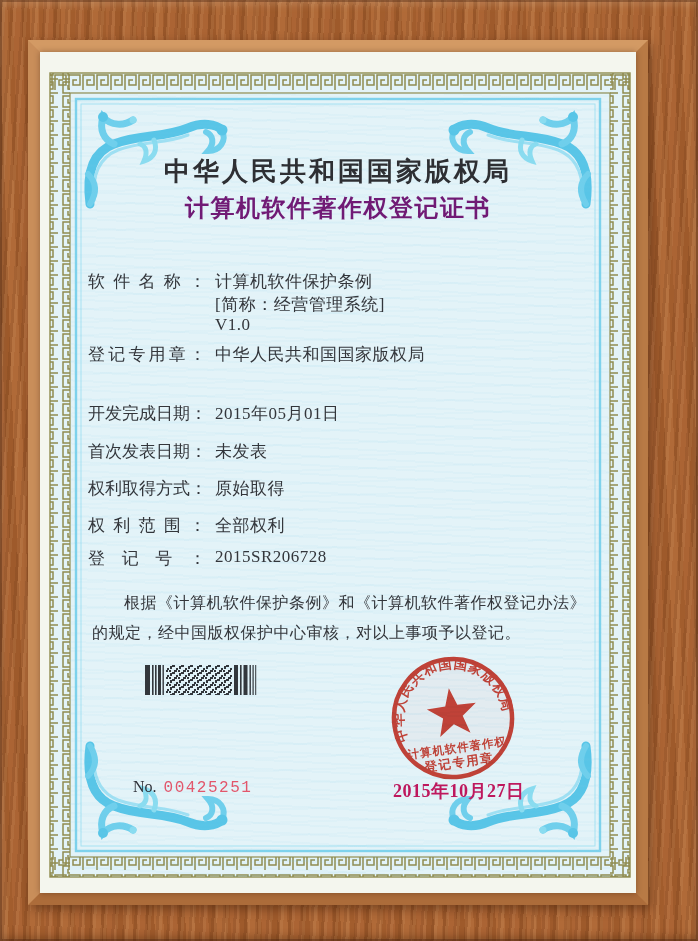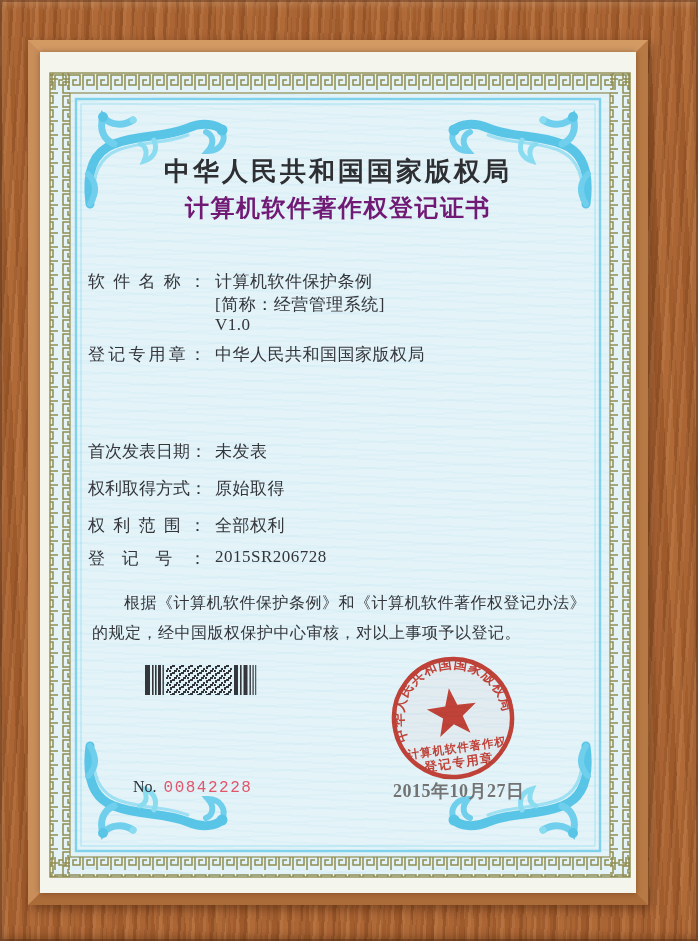--- a/index.html
+++ b/index.html
@@ -43,21 +43,21 @@
   .paragraph{position:absolute;top:536px;left:52px;width:494px;font-size:16px;line-height:30px;
     text-indent:2em;letter-spacing:.5px;color:#33363b;}
 
   .barcode{position:absolute;left:105px;top:613px;width:112px;height:30px;}
   .serial{position:absolute;left:93px;top:726px;font-size:16px;color:#2e3038;white-space:nowrap;}
   .serial .num{font-family:"Liberation Mono",monospace;color:#e2566b;letter-spacing:1.5px;margin-left:7px;font-size:16px;}
 
   .seal{position:absolute;left:338px;top:591px;width:150px;height:150px;transform:rotate(-8deg);
     mix-blend-mode:multiply;opacity:.92;}
   .seal-date{position:absolute;left:353px;top:727px;font-size:18px;font-weight:bold;
-    color:#737373;letter-spacing:.5px;white-space:nowrap;}
+    color:#be185d;letter-spacing:.5px;white-space:nowrap;}
 </style>
 </head>
 <body>
 
 <div class="frame"></div>
 <div class="bevel"></div>
 
 <div class="paper">
 
   <svg class="deco" viewBox="0 0 596 841" aria-hidden="true">
@@ -123,20 +123,24 @@
       <span class="f-value">[简称：经营管理系统]</span>
     </div>
     <div class="row r2">
       <span class="f-label"></span>
       <span class="f-value">V1.0</span>
     </div>
     <div class="row r3">
       <span class="f-label">登记专用章：</span>
       <span class="f-value">中华人民共和国国家版权局</span>
     </div>
+    <div class="row r4">
+      <span class="f-label">开发完成日期：</span>
+      <span class="f-value">2015年05月01日</span>
+    </div>
     <div class="row r5">
       <span class="f-label">首次发表日期：</span>
       <span class="f-value">未发表</span>
     </div>
     <div class="row r7">
       <span class="f-label">权利范围：</span>
       <span class="f-value">全部权利</span>
     </div>
     <div class="row r6">
       <span class="f-label">权利取得方式：</span>
@@ -175,17 +179,17 @@
         <textPath href="#sealArc" startOffset="4">中华人民共和国国家版权局</textPath>
       </text>
       <polygon fill="#d53528" points="0,-30 6.1,-12.4 24.7,-12 9.9,-0.8 15.3,17 0,6.4 -15.3,17 -9.9,-0.8 -24.7,-12 -6.1,-12.4"></polygon>
       <text x="0" y="34" text-anchor="middle" font-size="11.5" font-weight="bold" fill="#d53528" letter-spacing="1">计算机软件著作权</text>
       <text x="0" y="49" text-anchor="middle" font-size="12.5" font-weight="bold" fill="#d53528" letter-spacing="1.5">登记专用章</text>
     </svg>
 
     <div class="seal-date">2015年10月27日</div>
 
     <div class="serial">
-      <span>No.</span><span class="num">00842228</span>
+      <span>No.</span><span class="num">00425251</span>
     </div>
 
   </div>
 </div>
 
 </body></html>

